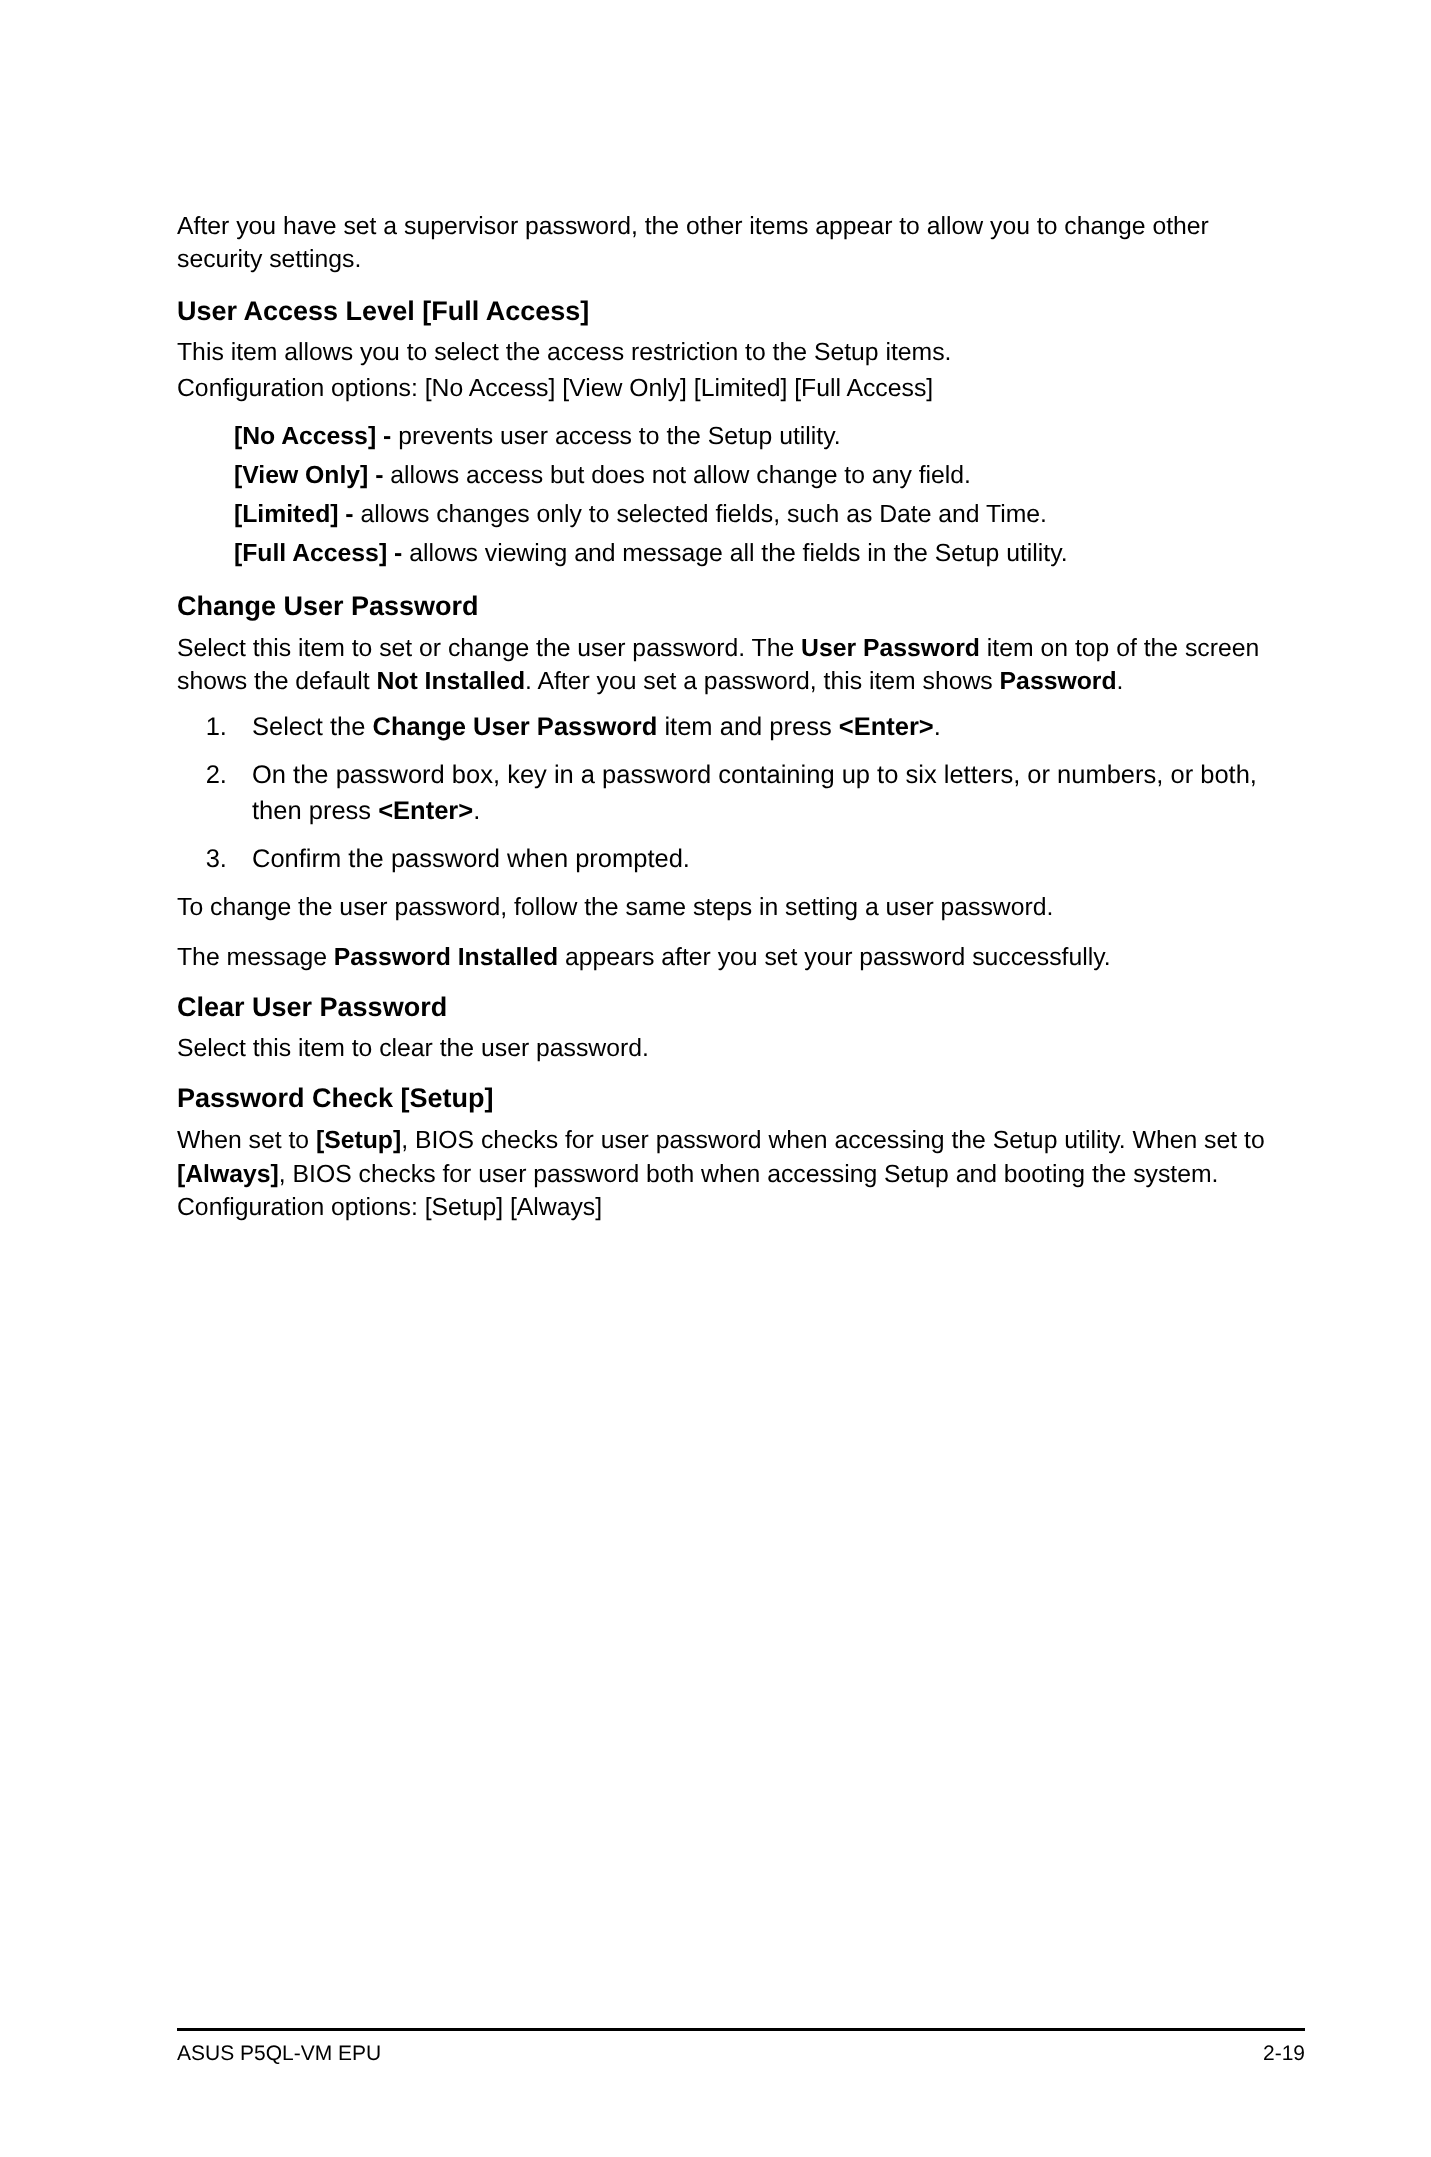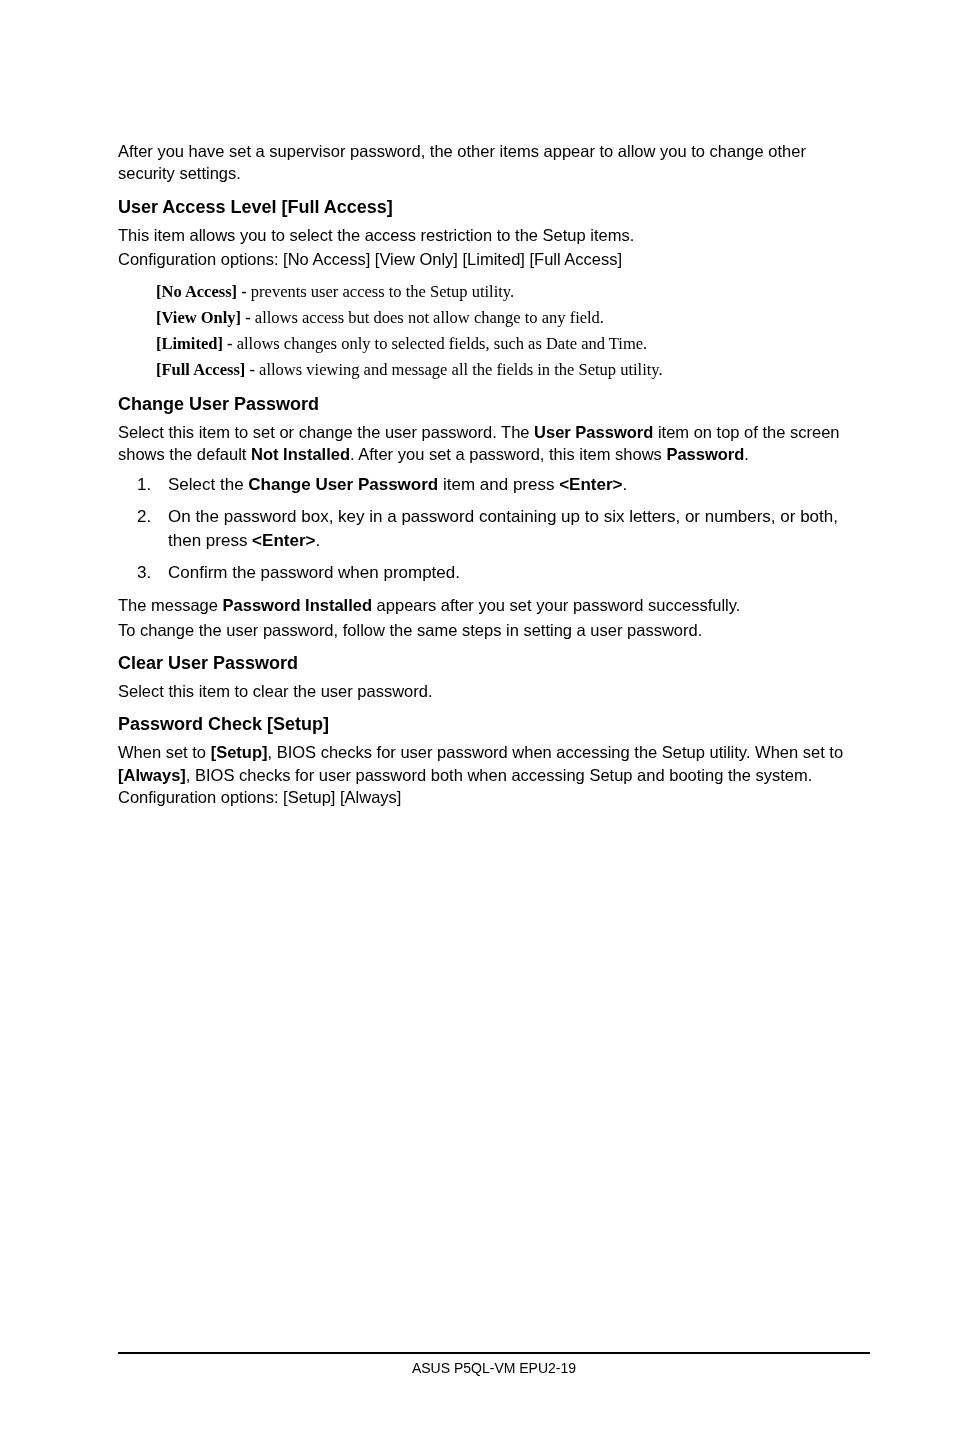--- a/index.html
+++ b/index.html
@@ -29,21 +29,20 @@
   .tight {
     margin: 0 0 2px 0;
   }
   .indent-list {
     padding-left: 38px;
   }
   .indent-list p {
     font-size: 16.5px;
     line-height: 1.45;
     margin: 2px 0;
-    font-family: Liberation Serif, serif;
   }
   ol.numlist {
     list-style: decimal;
     margin: 8px 0 10px 0;
     padding-left: 38px;
   }
   ol.numlist li {
     font-size: 17px;
     line-height: 1.4;
     padding-left: 12px;
@@ -51,21 +50,21 @@
   }
   .footer {
     position: absolute;
     bottom: 62px;
     left: 118px;
     right: 84px;
     border-top: 2.5px solid #000;
     padding-top: 6px;
     font-size: 14px;
     display: flex;
-    justify-content: center;
+    justify-content: space-between;
   }
   b { font-weight: bold; }
 </style>
 </head>
 <body>
 
 <div class="page">
 
   <p class="body-text">After you have set a supervisor password, the other items appear to allow you to change other security settings.</p>
 
@@ -81,24 +80,24 @@
 
   <h3 class="section">Change User Password</h3>
   <p class="body-text tight">
     <span>Select this item to set or change the user password. The </span><b>User Password</b><span> item on top of the screen shows the default </span><b>Not Installed</b><span>. After you set a password, this item shows </span><b>Password</b><span>.</span>
   </p>
   <ol class="numlist">
     <li><span>Select the </span><b>Change User Password</b><span> item and press </span><b>&lt;Enter&gt;</b><span>.</span></li>
     <li><span>On the password box, key in a password containing up to six letters, or numbers, or both, then press </span><b>&lt;Enter&gt;</b><span>.</span></li>
     <li>Confirm the password when prompted.</li>
   </ol>
+  <p class="body-text">To change the user password, follow the same steps in setting a user password.</p>
   <p class="body-text tight">
     <span>The message </span><b>Password Installed</b><span> appears after you set your password successfully.</span>
   </p>
-  <p class="body-text">To change the user password, follow the same steps in setting a user password.</p>
 
   <h3 class="section">Clear User Password</h3>
   <p class="body-text">Select this item to clear the user password.</p>
 
   <h3 class="section">Password Check [Setup]</h3>
   <p class="body-text">
     <span>When set to </span><b>[Setup]</b><span>, BIOS checks for user password when accessing the Setup utility. When set to </span><b>[Always]</b><span>, BIOS checks for user password both when accessing Setup and booting the system. Configuration options: [Setup] [Always]</span>
   </p>
 
 </div>

